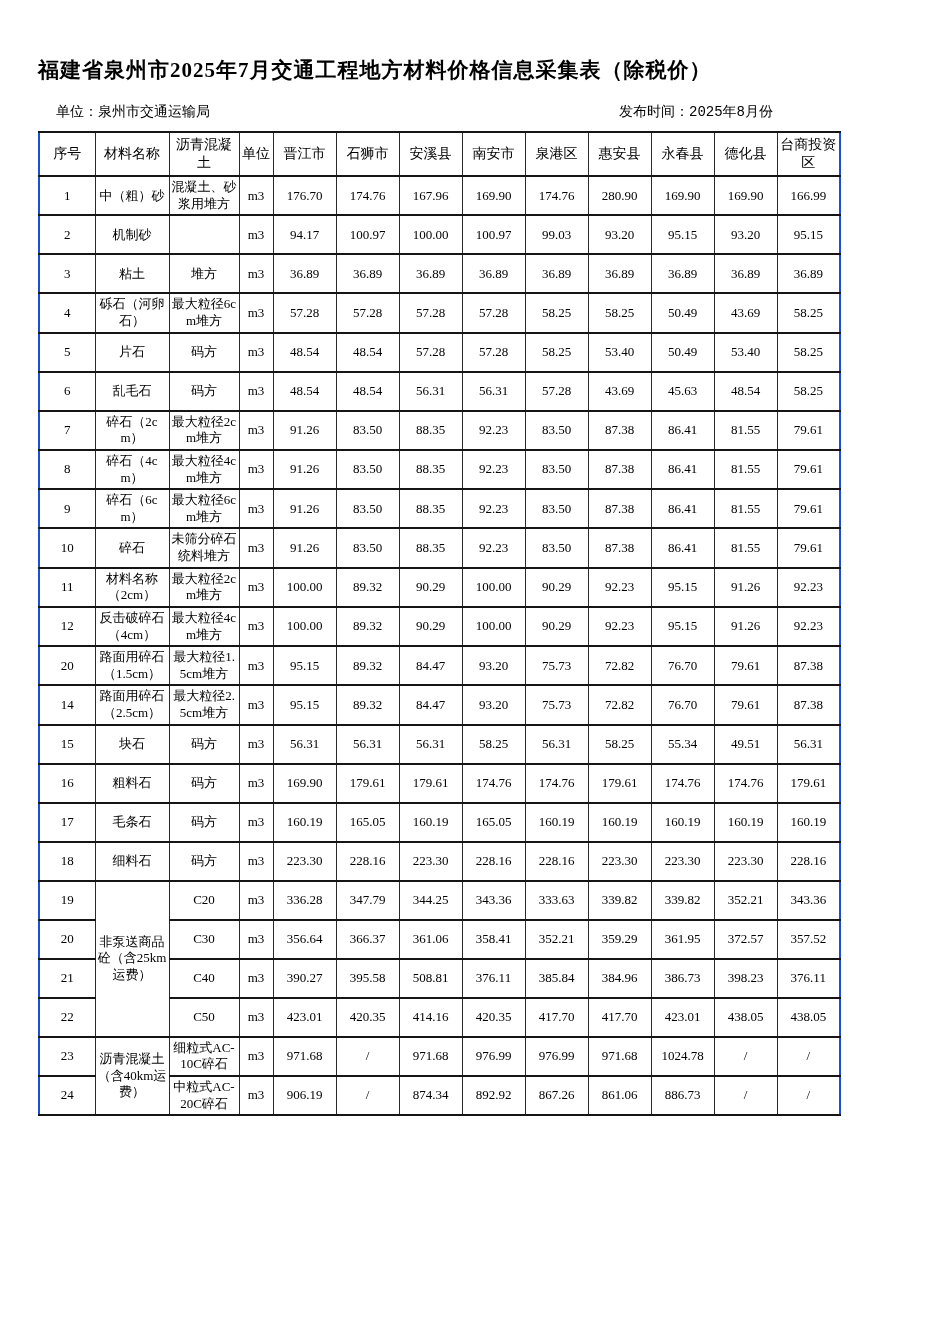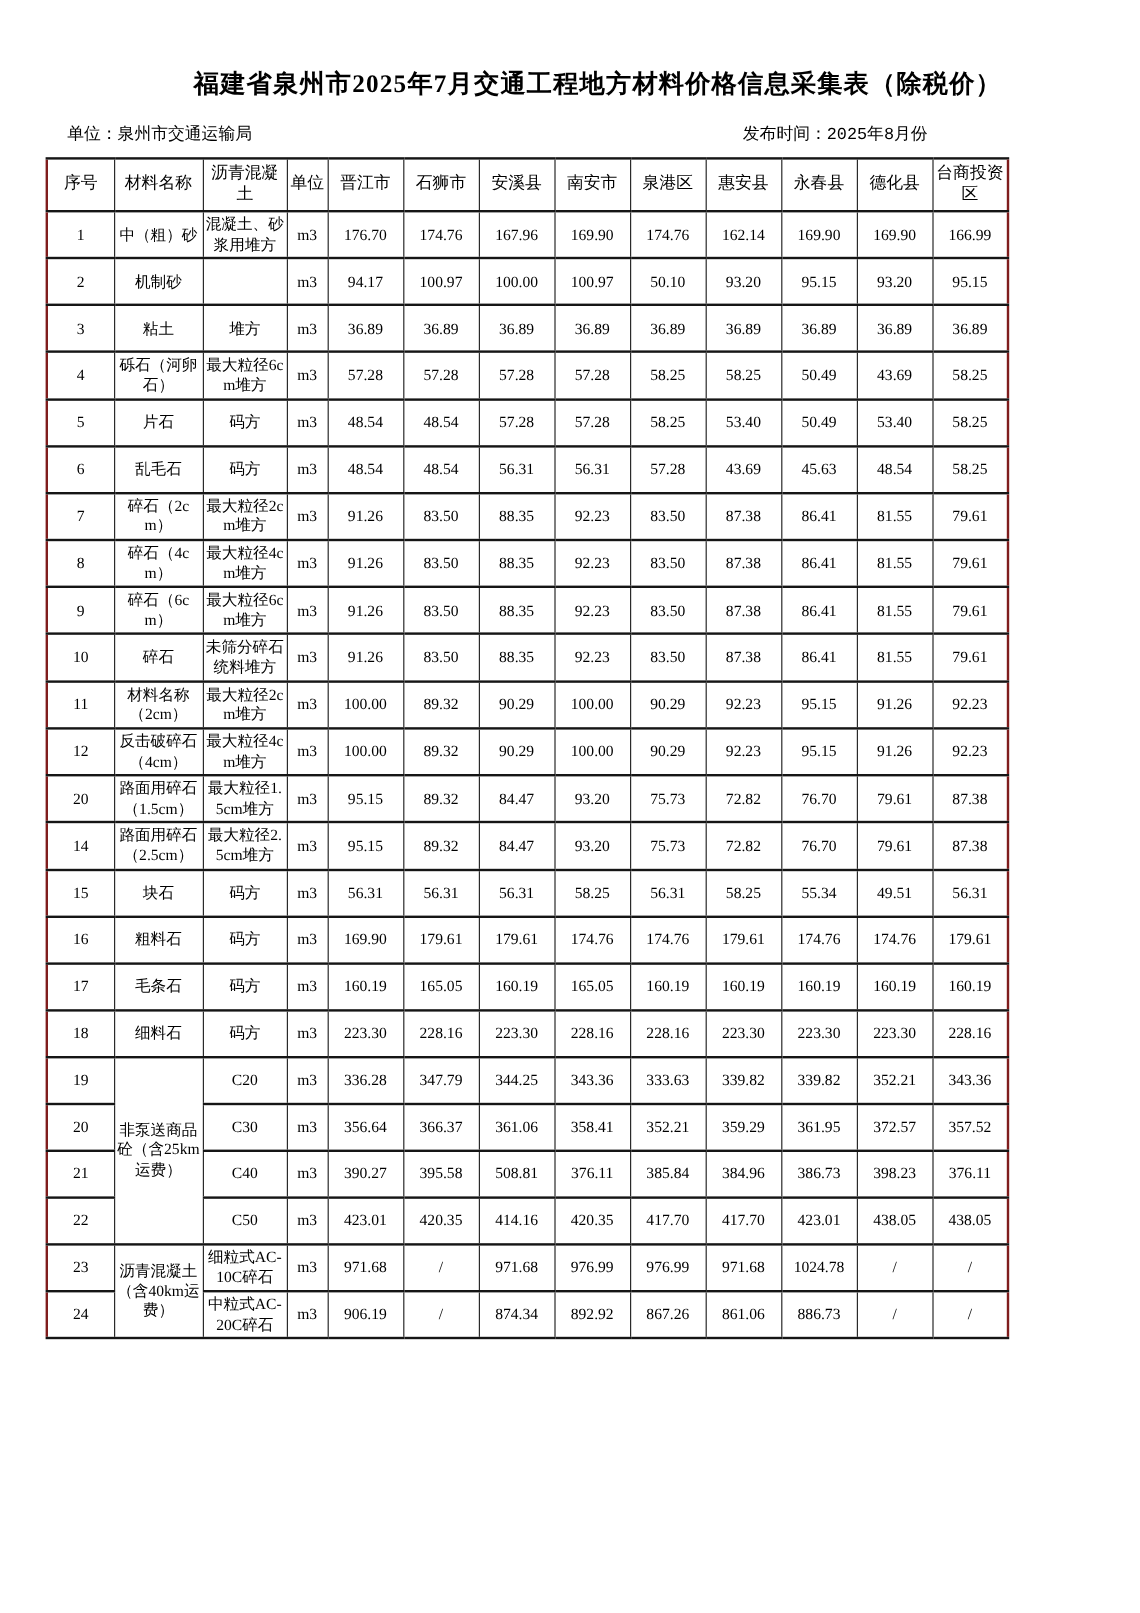--- a/index.html
+++ b/index.html
@@ -3,32 +3,32 @@
 <meta charset="utf-8">
 <style>
   html,body{margin:0;padding:0;}
   body{
     width:950px;height:1344px;background:#ffffff;color:#000000;
     font-family:"Liberation Serif","DejaVu Serif",serif;
     -webkit-font-smoothing:antialiased;
   }
   .page{position:relative;width:950px;height:1344px;overflow:hidden;}
   .doc-title{
-    margin:58px 0 0 38px;width:797px;text-align:right;
+    margin:58px 0 0 38px;width:797px;text-align:left;
     font-size:21px;font-weight:bold;letter-spacing:1px;line-height:1.2;
   }
   .meta-row{
     width:797px;margin:20px 0 10px 38px;display:flex;
     justify-content:space-between;align-items:baseline;font-size:14px;gap:46px;
   }
   .meta-left{margin-left:18px;}
   .meta-right{margin-right:62px;font-family:Liberation Mono, monospace;}
   table.price-table{
     margin-left:38px;border-collapse:collapse;table-layout:fixed;
-    width:800px;border:2px solid #7f1d1d;
+    width:800px;border:2px solid #1d4ed8;
   }
   .price-table th,.price-table td{
     border-left:1px solid #2a2a2a;border-right:1px solid #2a2a2a;
     border-top:2px solid #151515;border-bottom:2px solid #151515;
     text-align:center;vertical-align:middle;
     padding:2px 2px;line-height:1.28;word-break:break-all;
   }
   .price-table th{font-size:14px;font-weight:normal;height:38px;}
   .price-table td{font-size:13px;height:33px;}
   col.c-seq{width:56px;}
@@ -85,35 +85,35 @@
         <tr>
           <td>1</td>
           <td>中（粗）砂</td>
           <td>混凝土、砂浆用堆方</td>
           <td>m3</td>
           <td>176.70</td>
           <td>174.76</td>
           <td>167.96</td>
           <td>169.90</td>
           <td>174.76</td>
-          <td>162.14</td>
+          <td>280.90</td>
           <td>169.90</td>
           <td>169.90</td>
           <td>166.99</td>
         </tr>
         <tr>
           <td>2</td>
           <td>机制砂</td>
           <td></td>
           <td>m3</td>
           <td>94.17</td>
           <td>100.97</td>
           <td>100.00</td>
           <td>100.97</td>
-          <td>50.10</td>
+          <td>99.03</td>
           <td>93.20</td>
           <td>95.15</td>
           <td>93.20</td>
           <td>95.15</td>
         </tr>
         <tr>
           <td>3</td>
           <td>粘土</td>
           <td>堆方</td>
           <td>m3</td>

